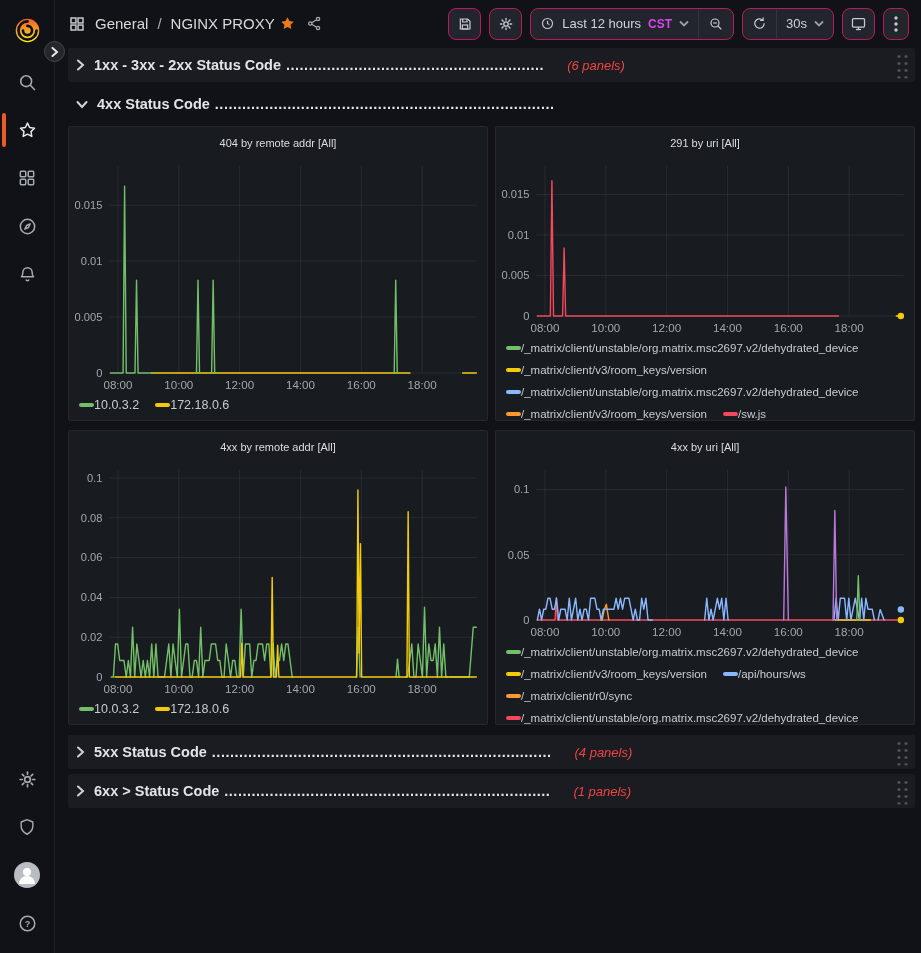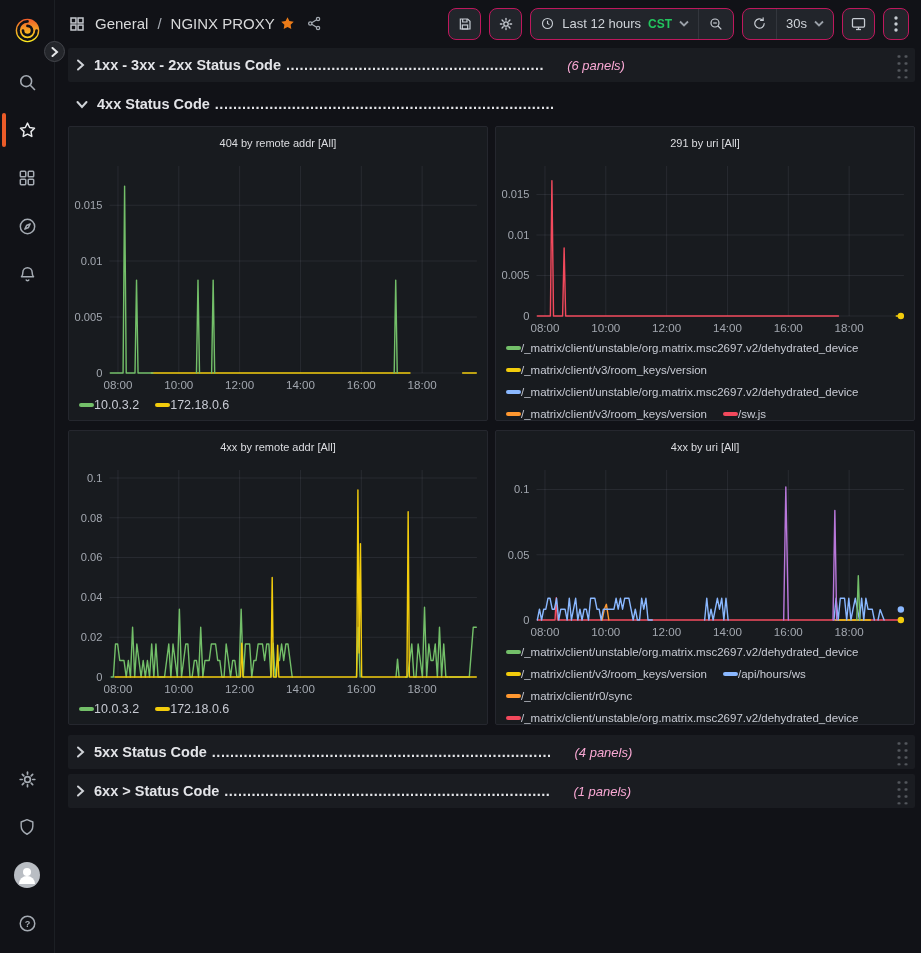--- a/index.html
+++ b/index.html
@@ -47,21 +47,21 @@
   .share-icn { display:flex; color:#a5abb3; margin-left:10px; cursor:pointer; }
   .topbar-right { margin-left:auto; display:flex; gap:8px; align-items:center; }
   .tb-btn, .tb-group {
     height:32px; background:#22252b; border:1px solid #be185d; border-radius:8px; color:#c7ccd3;
   }
   .tb-btn { min-width:33px; padding:0 7px; display:flex; align-items:center; justify-content:center; gap:6px; cursor:pointer; }
   .tb-group { display:flex; align-items:stretch; }
   .tb-seg { display:flex; align-items:center; padding:0 9px; gap:7px; cursor:pointer; }
   .tb-seg + .tb-seg { border-left:1px solid #33363d; }
   .time-text { font-size:13px; color:#d0d4da; }
-  .tz { font-size:12px; color:#22c55e; font-weight:700; }
+  .tz { font-size:12px; color:#d946ef; font-weight:700; }
   .interval { font-size:13px; color:#d0d4da; }
 
   
   .submenu { height:44px; display:flex; align-items:center; padding:0 12px 2px 13px; gap:8px; }
   .var-label {
     height:32px; display:flex; align-items:center; padding:0 10px; background:#22252b;
     border:1px solid #2c3036; border-radius:2px; color:#6e9fff; font-size:13px; font-weight:500;
   }
   .var-select {
     width:289px; height:32px; border:1px solid #2c3036; background:#111217; border-radius:2px;
@@ -77,21 +77,21 @@
 
   
   .dash { padding:1px 6px 0 13px; }
   .row-head {
     height:34px; display:flex; align-items:center; gap:9px; padding:0 22px 0 8px;
     margin-bottom:5px; border-radius:2px; position:relative; cursor:pointer;
   }
   .row-head.collapsed { background:#1a1c21; }
   .row-title { font-weight:700; font-size:14.5px; color:#e3e4e8; white-space:nowrap; overflow:hidden; }
   .leader { margin-left:5px; letter-spacing:0.5px; }
-  .row-count { font-style:italic; color:#f9a8d4; font-size:13px; margin-left:14px; white-space:nowrap; }
+  .row-count { font-style:italic; color:#ef4444; font-size:13px; margin-left:14px; white-space:nowrap; }
   .row-chevron { display:flex; color:#d0d3d8; flex:none; }
   .drag-handle {
     position:absolute; right:7px; top:50%; transform:translateY(-50%);
     width:13px; height:27px;
     background-image:radial-gradient(#53565c 1.3px, transparent 1.5px);
     background-size:7px 7px; background-position:0.5px 1.5px; cursor:grab;
   }
 
   
   .panels { display:grid; grid-template-columns:1fr 1fr; column-gap:7px; row-gap:9px; margin:3px 0 10px; }

